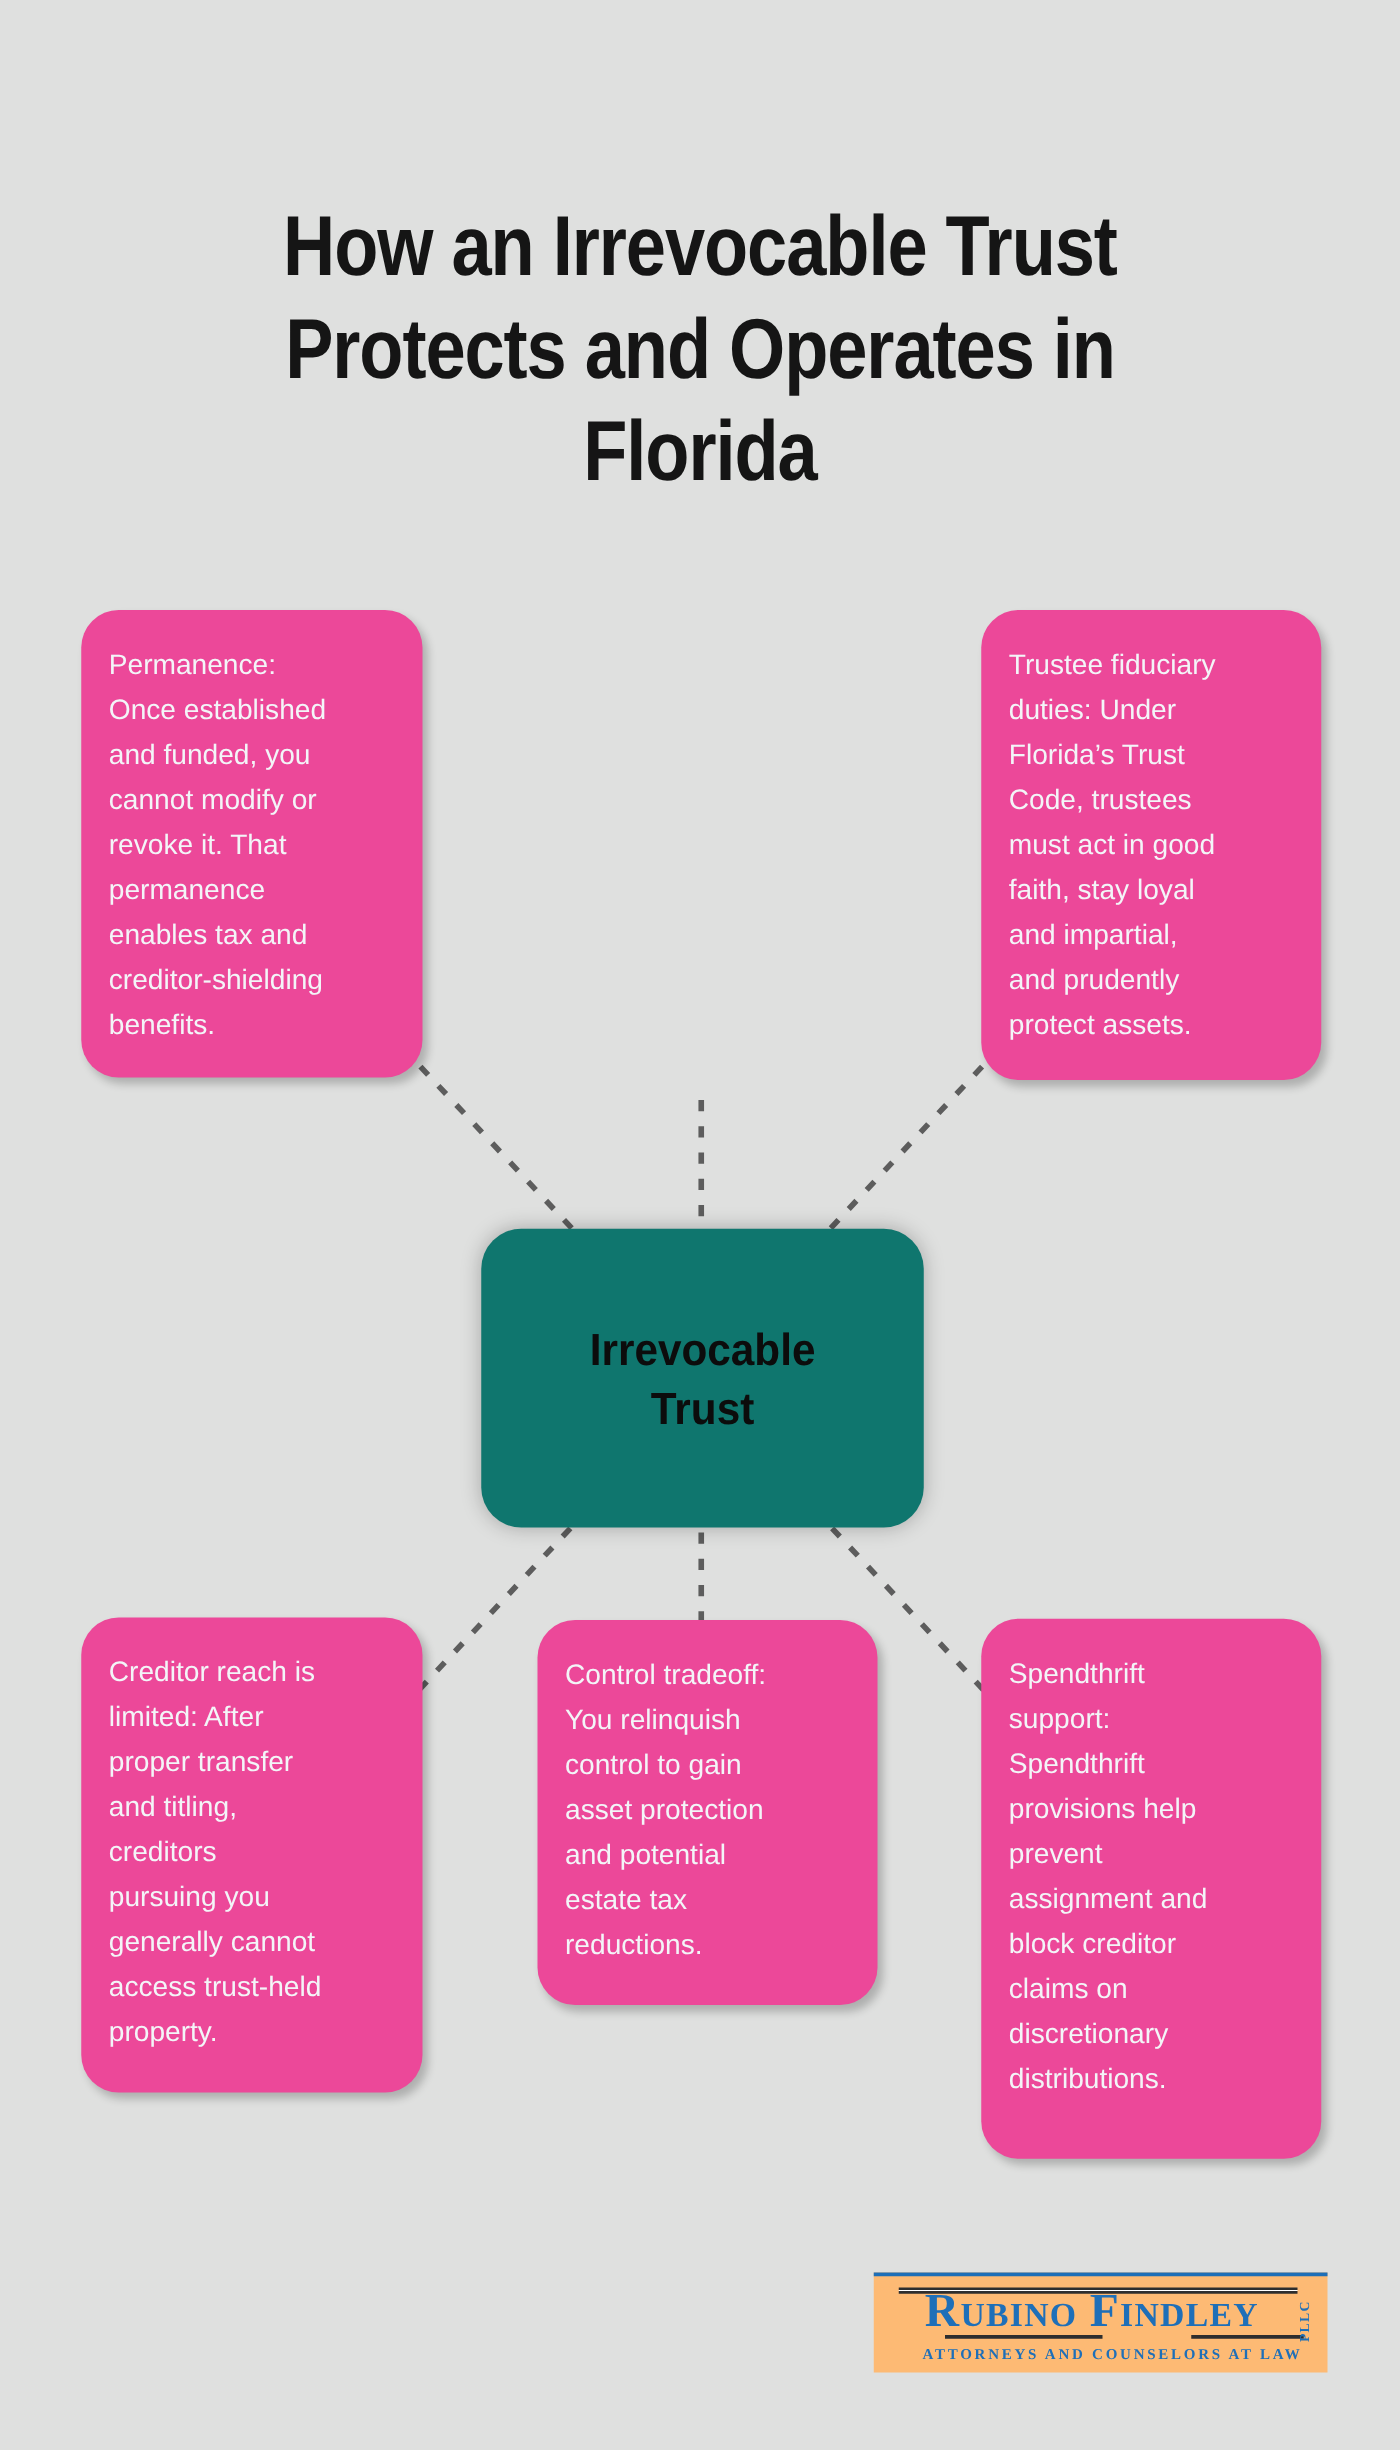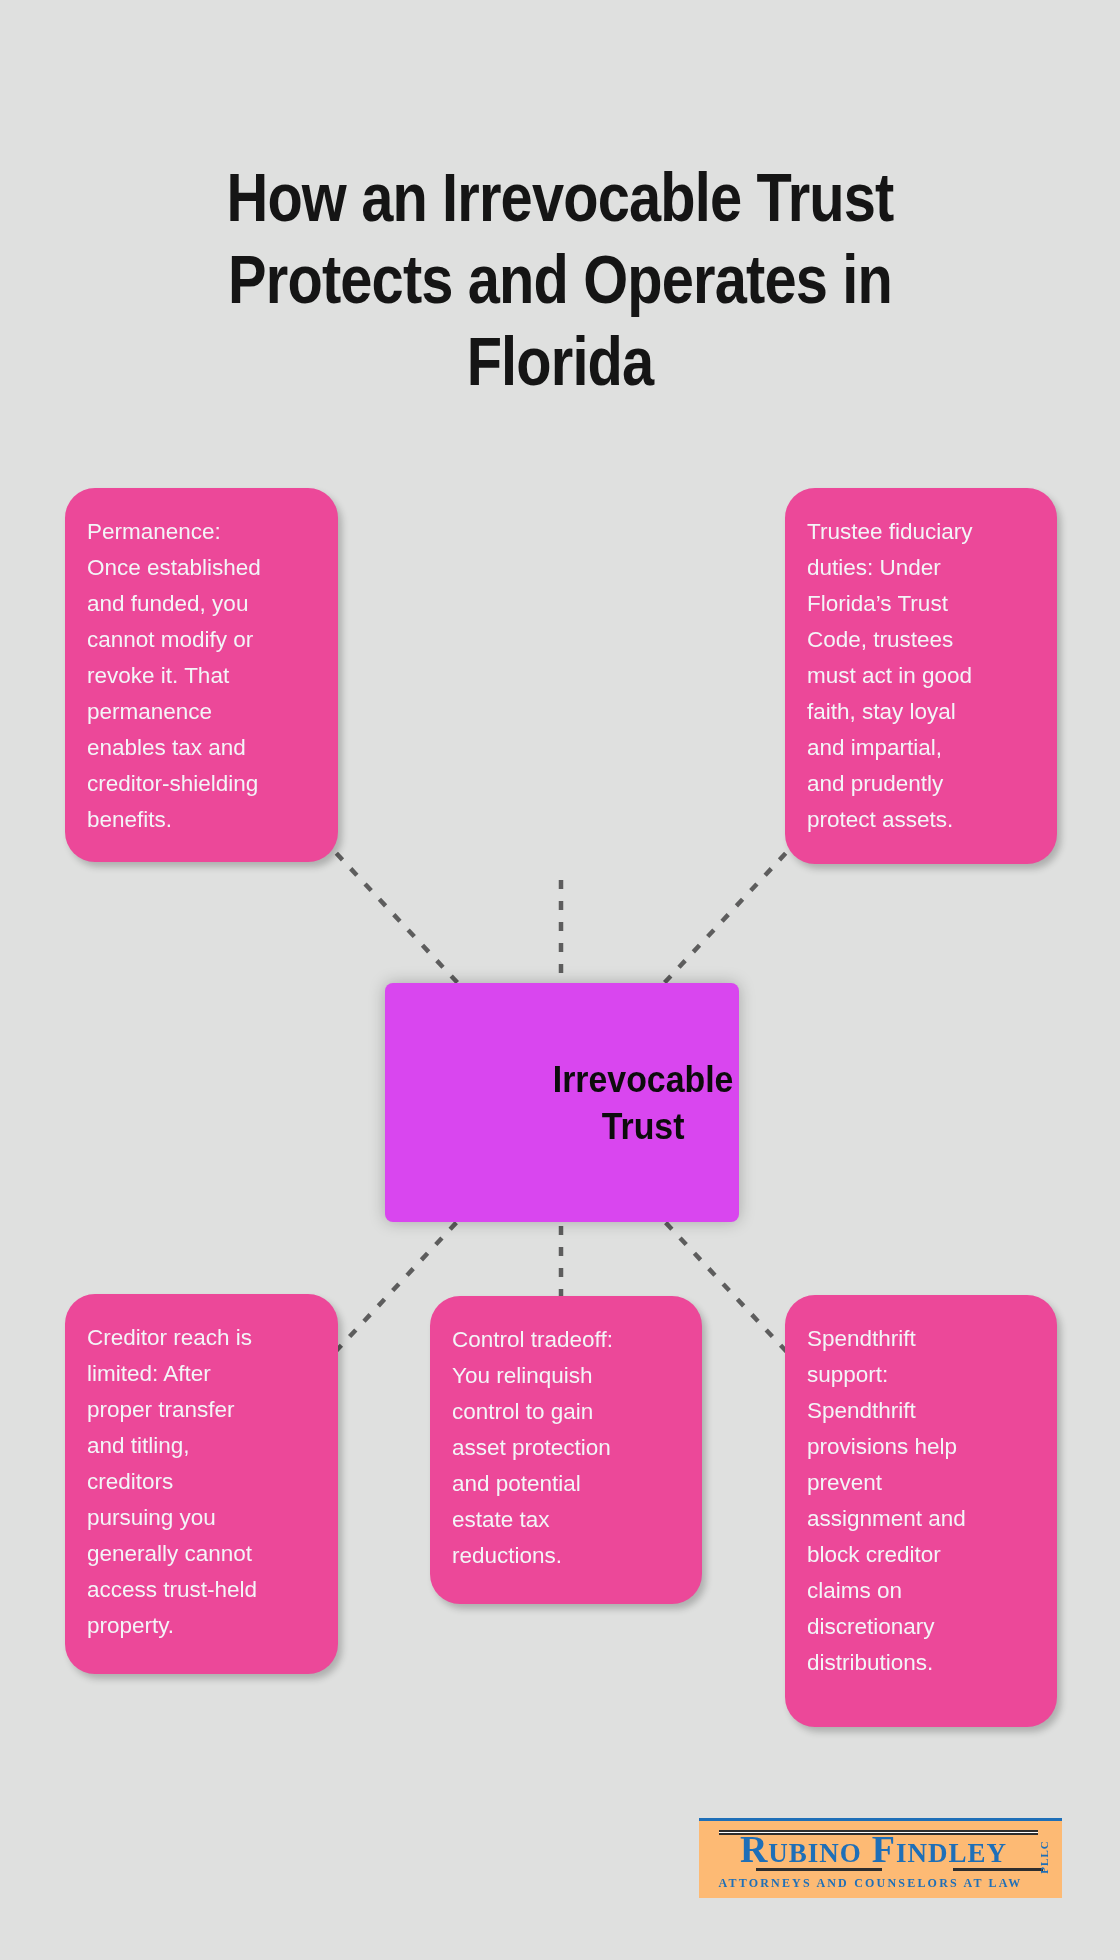--- a/index.html
+++ b/index.html
@@ -51,26 +51,26 @@
   .node-2 { left: 430px; top: 488px;  width: 272px; height: 410px; }
   .node-3 { left: 785px; top: 488px;  width: 272px; height: 376px; }
   .node-4 { left: 65px;  top: 1294px; width: 273px; height: 380px; }
   .node-5 { left: 430px; top: 1296px; width: 272px; height: 308px; }
   .node-6 { left: 785px; top: 1295px; width: 272px; height: 432px; }
 
   .center-node {
     position: absolute;
     left: 385px; top: 983px;
     width: 354px; height: 239px;
-    background: #d946ef;
-    border-radius: 8px;
+    background: #0f766e;
+    border-radius: 32px;
     box-shadow: 0 0 16px rgba(0,0,0,0.25);
     display: flex;
     align-items: center;
-    justify-content: flex-end;
+    justify-content: center;
   }
   .center-label {
     font-weight: 700;
     font-size: 36px;
     line-height: 47px;
     color: #0c0c0c;
     text-align: center;
     white-space: pre-line;
     transform: scaleX(0.94);
   }
@@ -115,21 +115,21 @@
     transform: rotate(-90deg);
     color: #1e6fb8;
     font-weight: 700;
     font-size: 11px;
     letter-spacing: 1px;
     text-align: center;
   }
   .logo-tagline {
     position: absolute;
     left: 0; right: 20px; top: 55px;
-    text-align: center;
+    text-align: right;
     color: #1e6fb8;
     font-weight: 700;
     font-size: 12px;
     letter-spacing: 2.2px;
     white-space: nowrap;
   }
 </style>
 </head>
 <body>
 

